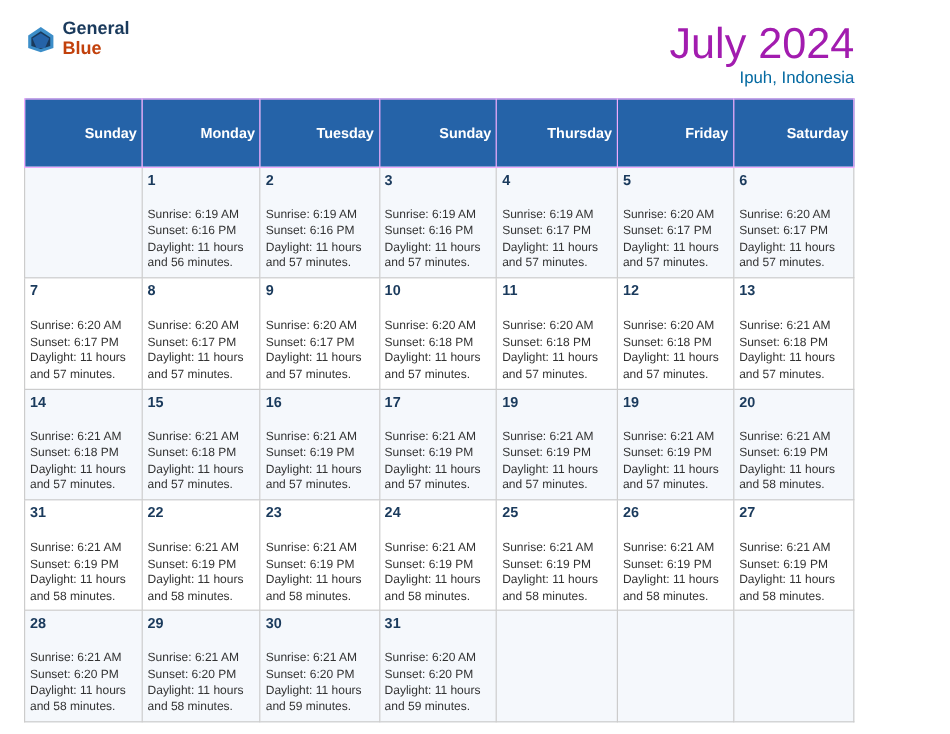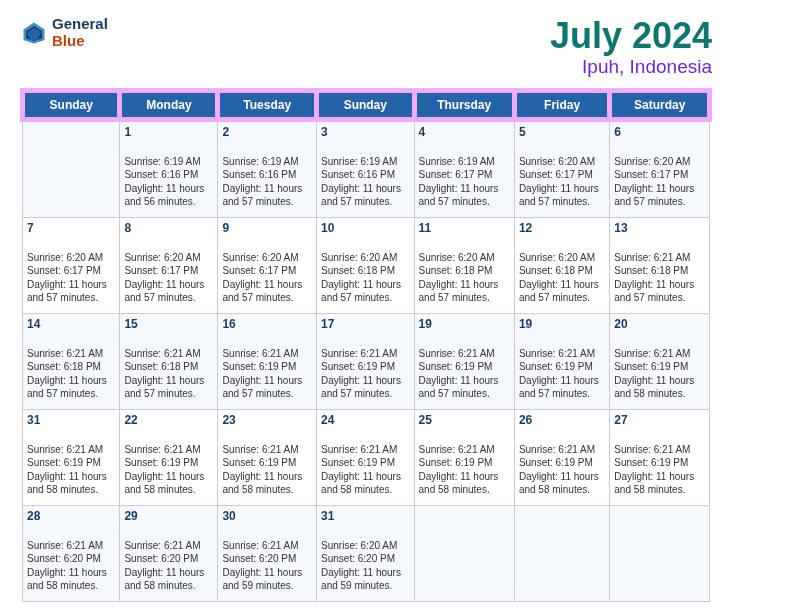--- a/index.html
+++ b/index.html
@@ -30,44 +30,44 @@
     }
     .logo-icon {
       width: 28px;
       height: 28px;
     }
     .title-block {
       text-align: right;
     }
     .main-title {
       font-size: 36px;
-      font-weight: bold;
-      color: #0f766e;
+      font-weight: normal;
+      color: #a21caf;
       line-height: 1.1;
     }
     .subtitle {
-      font-size: 19px;
-      color: #6d28d9;
+      font-size: 14px;
+      color: #0369a1;
     }
     .calendar {
       flex: 1;
       border-collapse: collapse;
       width: 100%;
       font-size: 10.5px;
     }
     .calendar thead tr {
       background-color: #2563a8;
       color: #fff;
     }
     .calendar thead th {
-      padding: 5px 4px;
+      padding: 21px 4px;
       font-size: 12px;
       font-weight: bold;
-      text-align: center;
-      border: 5px solid #f0abfc;
+      text-align: right;
+      border: 1px solid #f0abfc;
     }
     .calendar tbody tr {
       vertical-align: top;
     }
     .calendar tbody td {
       border: 1px solid #ccc;
       padding: 3px 4px;
       vertical-align: top;
       width: 113px;
       height: 80px;

